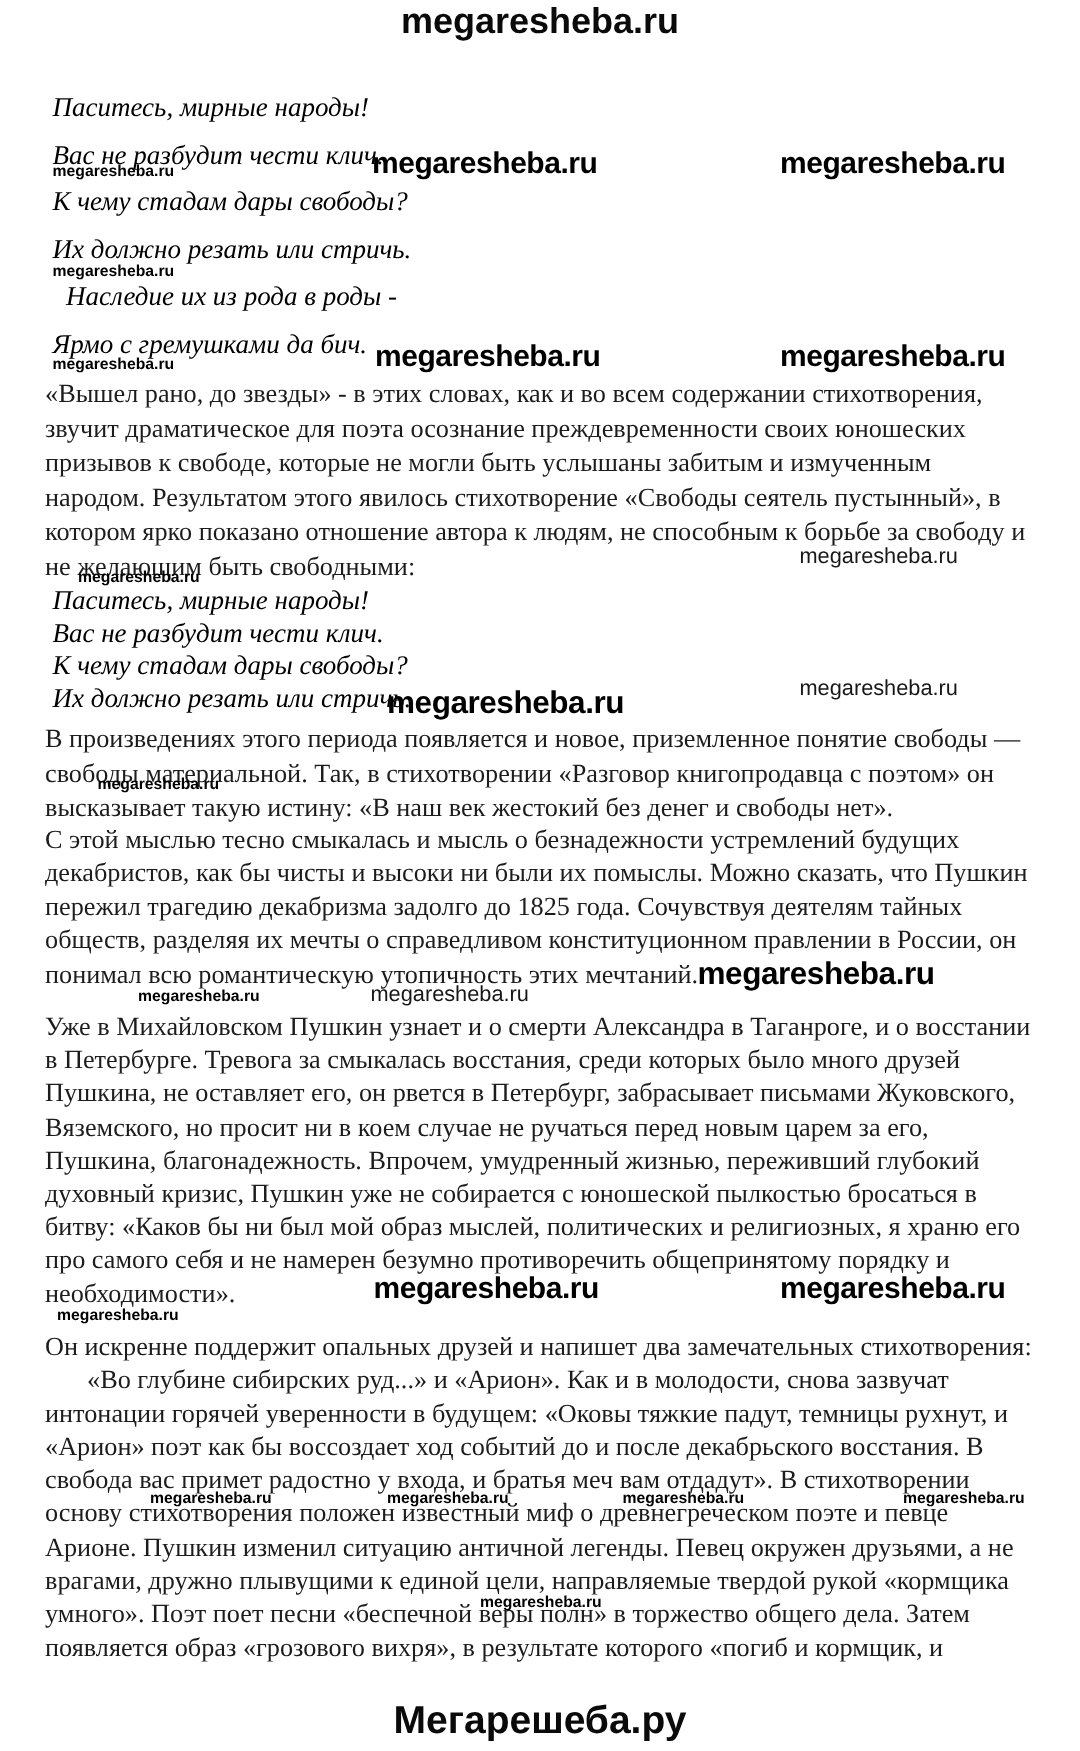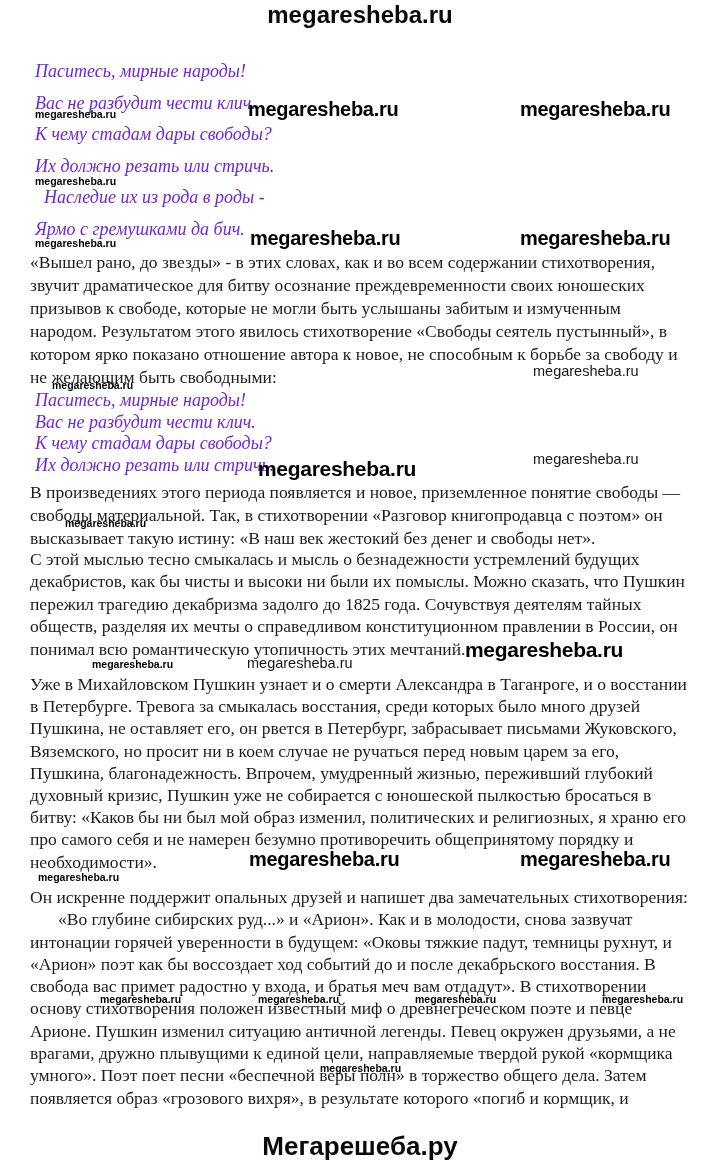--- a/index.html
+++ b/index.html
@@ -17,21 +17,21 @@
     position:absolute;top:1131px;left:0;width:720px;text-align:center;
     font-family:"Liberation Sans", sans-serif;font-weight:bold;
     font-size:26px;color:#0a0a0a;
   }
   .block{position:absolute;left:0;width:720px;}
   .line{white-space:nowrap;color:#1c1c1c;}
   .block.paragraph .line{
     padding-left:30px;font-size:17.5px;
   }
   .block.poem .line{
-    padding-left:35px;font-size:18px;font-style:italic;color:#6d28d9;
+    padding-left:35px;font-size:18px;font-style:italic;color:#000000;
   }
   .watermark{
     position:absolute;white-space:nowrap;
     font-family:"Liberation Sans", sans-serif;color:#000;
   }
   .watermark.small-bold{font-weight:bold;font-size:10.5px;}
   .watermark.medium-bold{font-weight:bold;font-size:20px;letter-spacing:-0.3px;}
   .watermark.large-bold{font-weight:bold;font-size:21px;letter-spacing:-0.3px;}
   .watermark.normal{font-weight:normal;font-size:14.5px;color:#171717;}
 </style>
@@ -44,24 +44,24 @@
     <div class="block poem" style="top: 56px;">
       <div class="line" style="height: 31.6px; line-height: 31.6px;">Паситесь, мирные народы!</div>
       <div class="line" style="height: 31.6px; line-height: 31.6px;">Вас не разбудит чести клич.</div>
       <div class="line" style="height: 31.6px; line-height: 31.6px;">К чему стадам дары свободы?</div>
       <div class="line" style="height: 31.6px; line-height: 31.6px;">Их должно резать или стричь.</div>
       <div class="line" style="height: 31.6px; line-height: 31.6px; padding-left: 44px;">Наследие их из рода в роды -</div>
       <div class="line" style="height: 31.6px; line-height: 31.6px;">Ярмо с гремушками да бич.</div>
     </div>
     <div class="block paragraph" style="top: 251px;">
       <div class="line" style="height: 23px; line-height: 23px;">«Вышел рано, до звезды» - в этих словах, как и во всем содержании стихотворения,</div>
-      <div class="line" style="height: 23px; line-height: 23px;">звучит драматическое для битву осознание преждевременности своих юношеских</div>
+      <div class="line" style="height: 23px; line-height: 23px;">звучит драматическое для поэта осознание преждевременности своих юношеских</div>
       <div class="line" style="height: 23px; line-height: 23px;">призывов к свободе, которые не могли быть услышаны забитым и измученным</div>
       <div class="line" style="height: 23px; line-height: 23px;">народом. Результатом этого явилось стихотворение «Свободы сеятель пустынный», в</div>
-      <div class="line" style="height: 23px; line-height: 23px;">котором ярко показано отношение автора к новое, не способным к борьбе за свободу и</div>
+      <div class="line" style="height: 23px; line-height: 23px;">котором ярко показано отношение автора к людям, не способным к борьбе за свободу и</div>
       <div class="line" style="height: 23px; line-height: 23px;">не желающим быть свободными:</div>
     </div>
     <div class="block poem" style="top: 390px;">
       <div class="line" style="height: 21.5px; line-height: 21.5px;">Паситесь, мирные народы!</div>
       <div class="line" style="height: 21.5px; line-height: 21.5px;">Вас не разбудит чести клич.</div>
       <div class="line" style="height: 21.5px; line-height: 21.5px;">К чему стадам дары свободы?</div>
       <div class="line" style="height: 21.5px; line-height: 21.5px;">Их должно резать или стричь.</div>
     </div>
     <div class="block paragraph" style="top: 481px;">
       <div class="line" style="height: 23px; line-height: 23px;">В произведениях этого периода появляется и новое, приземленное понятие свободы —</div>
@@ -75,21 +75,21 @@
       <div class="line" style="height: 22.4px; line-height: 22.4px;">обществ, разделяя их мечты о справедливом конституционном правлении в России, он</div>
       <div class="line" style="height: 22.4px; line-height: 22.4px;">понимал всю романтическую утопичность этих мечтаний.</div>
     </div>
     <div class="block paragraph" style="top: 673px;">
       <div class="line" style="height: 22.2px; line-height: 22.2px;">Уже в Михайловском Пушкин узнает и о смерти Александра в Таганроге, и о восстании</div>
       <div class="line" style="height: 22.2px; line-height: 22.2px;">в Петербурге. Тревога за смыкалась восстания, среди которых было много друзей</div>
       <div class="line" style="height: 22.2px; line-height: 22.2px;">Пушкина, не оставляет его, он рвется в Петербург, забрасывает письмами Жуковского,</div>
       <div class="line" style="height: 22.2px; line-height: 22.2px;">Вяземского, но просит ни в коем случае не ручаться перед новым царем за его,</div>
       <div class="line" style="height: 22.2px; line-height: 22.2px;">Пушкина, благонадежность. Впрочем, умудренный жизнью, переживший глубокий</div>
       <div class="line" style="height: 22.2px; line-height: 22.2px;">духовный кризис, Пушкин уже не собирается с юношеской пылкостью бросаться в</div>
-      <div class="line" style="height: 22.2px; line-height: 22.2px;">битву: «Каков бы ни был мой образ изменил, политических и религиозных, я храню его</div>
+      <div class="line" style="height: 22.2px; line-height: 22.2px;">битву: «Каков бы ни был мой образ мыслей, политических и религиозных, я храню его</div>
       <div class="line" style="height: 22.2px; line-height: 22.2px;">про самого себя и не намерен безумно противоречить общепринятому порядку и</div>
       <div class="line" style="height: 22.2px; line-height: 22.2px;">необходимости».</div>
     </div>
     <div class="block paragraph" style="top: 886px;">
       <div class="line" style="height: 22.3px; line-height: 22.3px;">Он искренне поддержит опальных друзей и напишет два замечательных стихотворения:</div>
       <div class="line" style="height: 22.3px; line-height: 22.3px; margin-left: 28px;">«Во глубине сибирских руд...» и «Арион». Как и в молодости, снова зазвучат</div>
       <div class="line" style="height: 22.3px; line-height: 22.3px;">интонации горячей уверенности в будущем: «Оковы тяжкие падут, темницы рухнут, и</div>
       <div class="line" style="height: 22.3px; line-height: 22.3px;">«Арион» поэт как бы воссоздает ход событий до и после декабрьского восстания. В</div>
       <div class="line" style="height: 22.3px; line-height: 22.3px;">свобода вас примет радостно у входа, и братья меч вам отдадут». В стихотворении</div>
       <div class="line" style="height: 22.3px; line-height: 22.3px;">основу стихотворения положен известный миф о древнегреческом поэте и певце</div>

